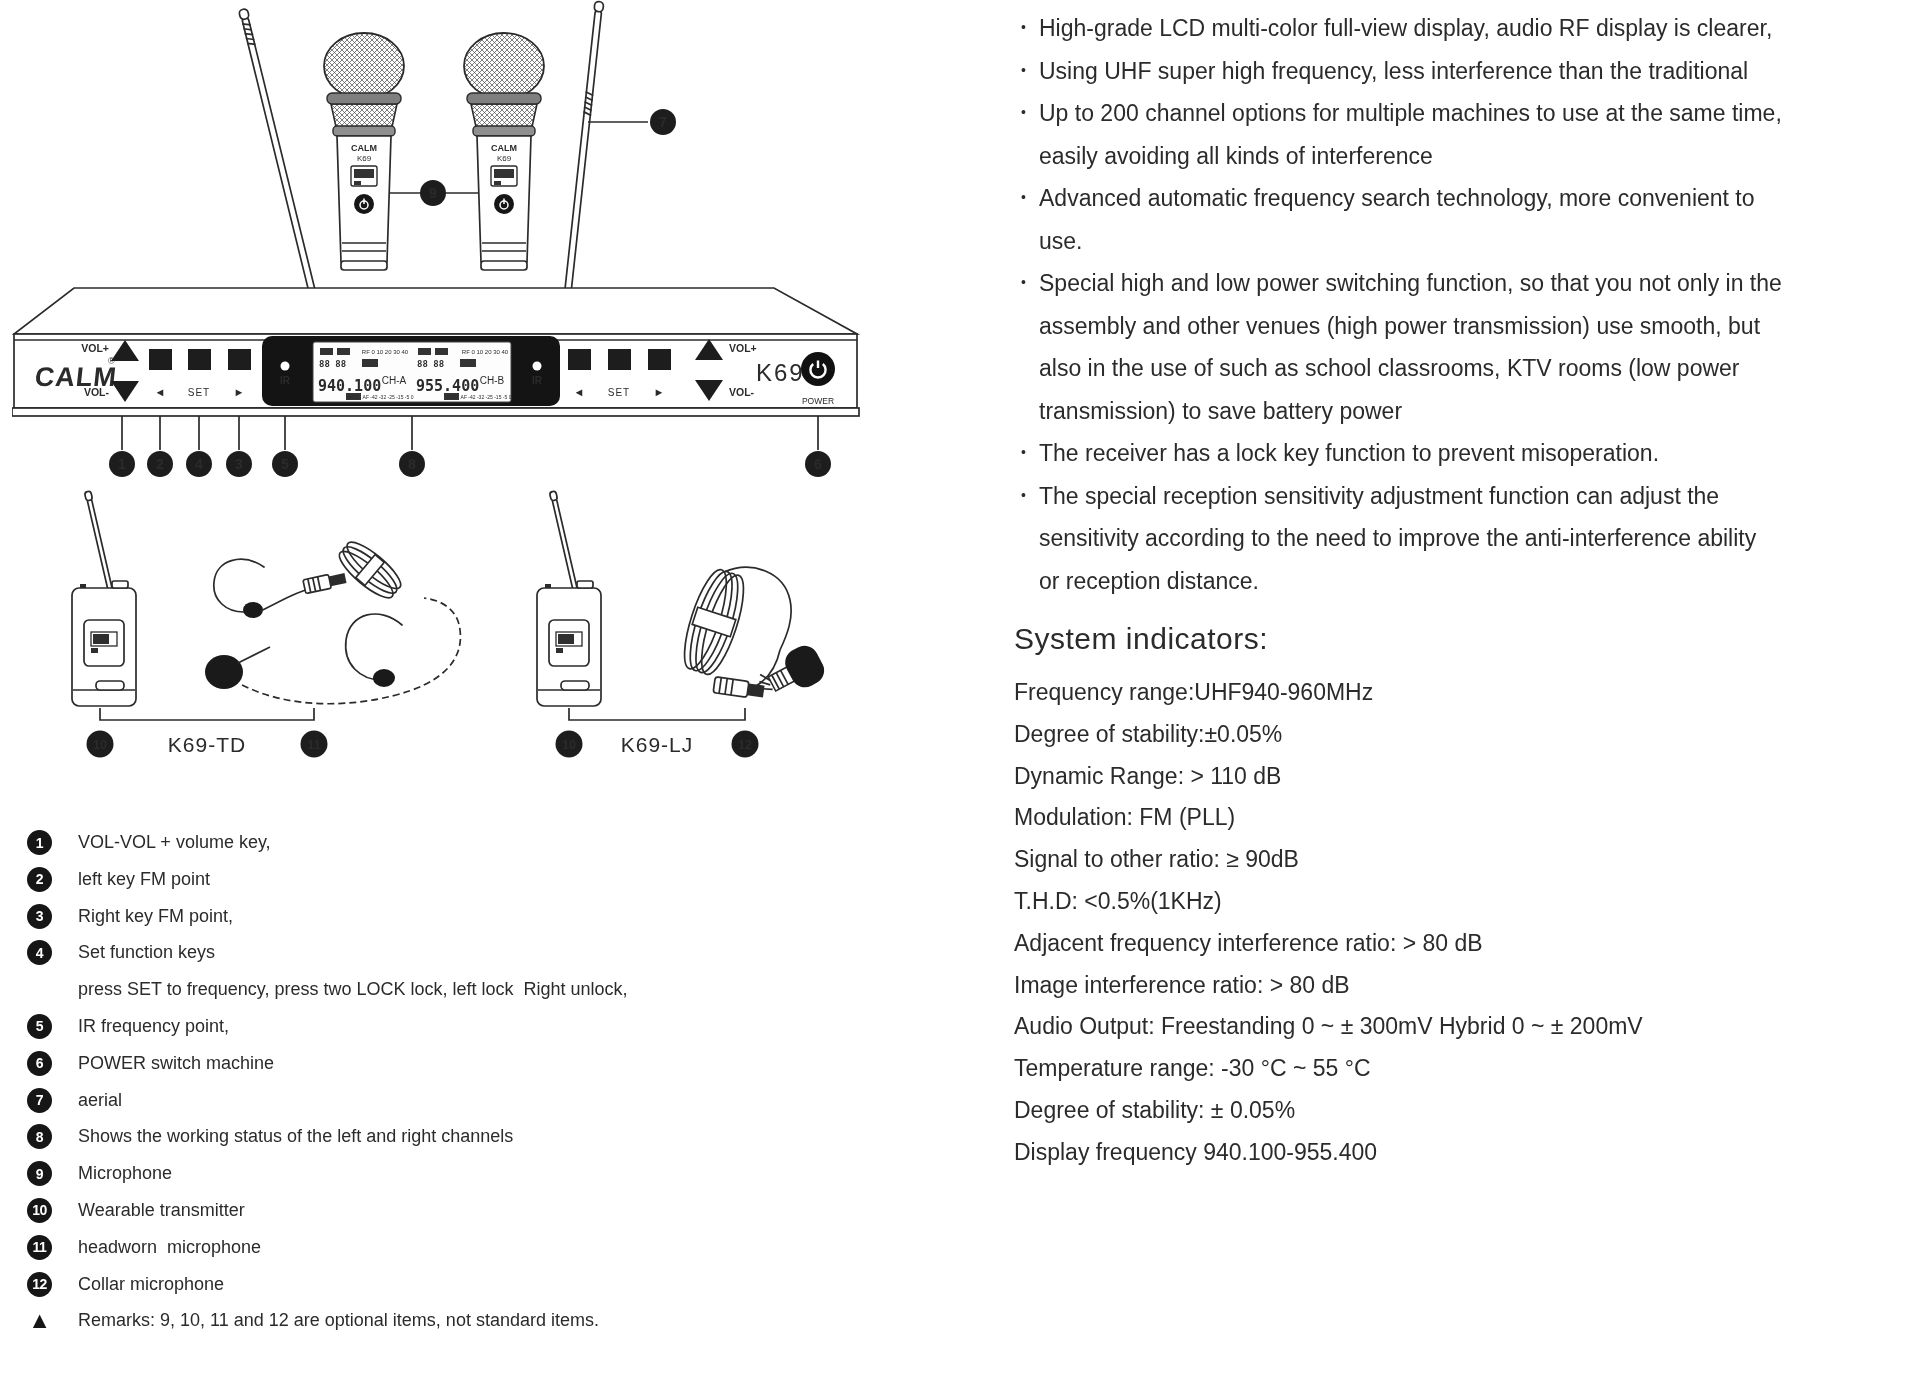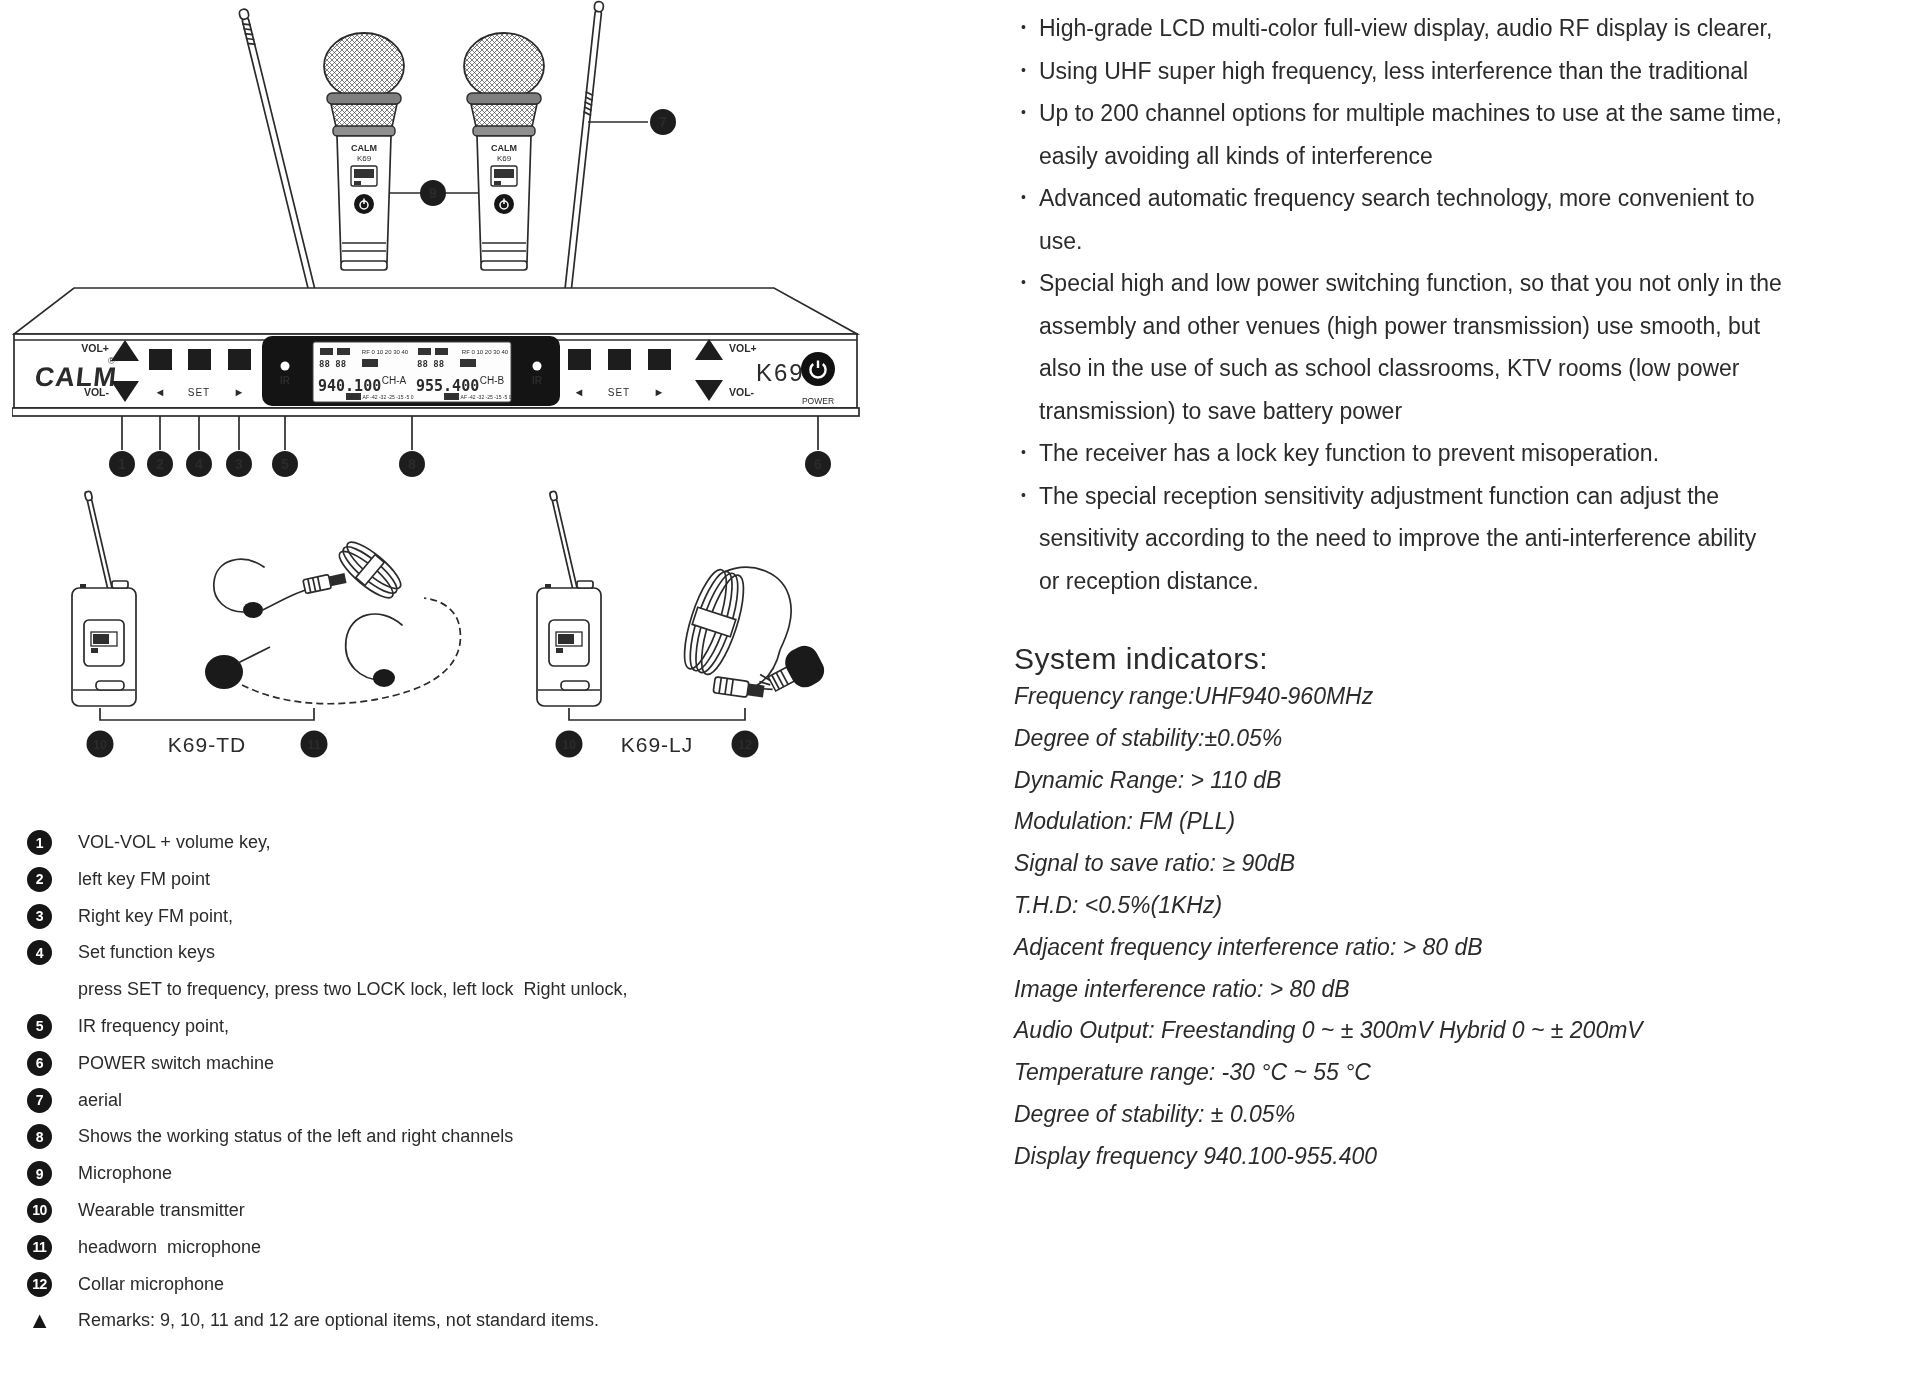--- a/index.html
+++ b/index.html
@@ -16,22 +16,22 @@
          justify-content:center;margin-right:26px;margin-top:1px;}
   .badge[data-style="none"]{visibility:hidden;}
   .badge[data-style="triangle"]{background:transparent;color:#161616;font-size:23px;border-radius:0;}
   .legend-text{font-size:18px;line-height:27px;white-space:pre-wrap;}
   
   .right-col{position:absolute;left:1014px;top:0;width:906px;}
   .features{padding-top:7px;}
   .feature{position:relative;padding-left:25px;}
   .dot{position:absolute;left:7px;top:13px;font-size:14px;line-height:14px;}
   .fline{font-size:23px;line-height:42.5px;white-space:nowrap;}
-  .sys-title{font-size:30px;line-height:34px;margin-top:40px;letter-spacing:0.5px;color:#2b2b2b;}
-  .sys-items{font-style:italic;}
+  .sys-title{font-size:30px;line-height:34px;margin-top:20px;letter-spacing:0.5px;color:#2b2b2b;}
+  .sys-items{margin-top:16px;}
   .spec-line{font-size:23px;line-height:41.8px;white-space:nowrap;}
   
   .fw{fill:#fff;stroke:#2b2b2b;stroke-width:1.7;}
   .ln{stroke:#2b2b2b;stroke-width:1.7;fill:none;}
   .fd{fill:#1d1d1d;}
   text{fill:#2b2b2b;}
 </style>
 </head>
 <body>
 
@@ -480,21 +480,21 @@
 
         <div class="spec-line">Frequency range:UHF940-960MHz</div>
 
         <div class="spec-line">Degree of stability:±0.05%</div>
 
         <div class="spec-line">Dynamic Range: &gt; 110 dB</div>
 
         <div class="spec-line">Modulation: FM (PLL)</div>
 
 
-        <div class="spec-line">Signal to save ratio: ≥ 90dB</div>
+        <div class="spec-line">Signal to other ratio: ≥ 90dB</div>
 
         <div class="spec-line">T.H.D: &lt;0.5%(1KHz)</div>
 
         <div class="spec-line">Adjacent frequency interference ratio: &gt; 80 dB</div>
 
         <div class="spec-line">Image interference ratio: &gt; 80 dB</div>
 
         <div class="spec-line">Audio Output: Freestanding 0 ~ ± 300mV Hybrid 0 ~ ± 200mV</div>
 
         <div class="spec-line">Temperature range: -30 °C ~ 55 °C</div>

